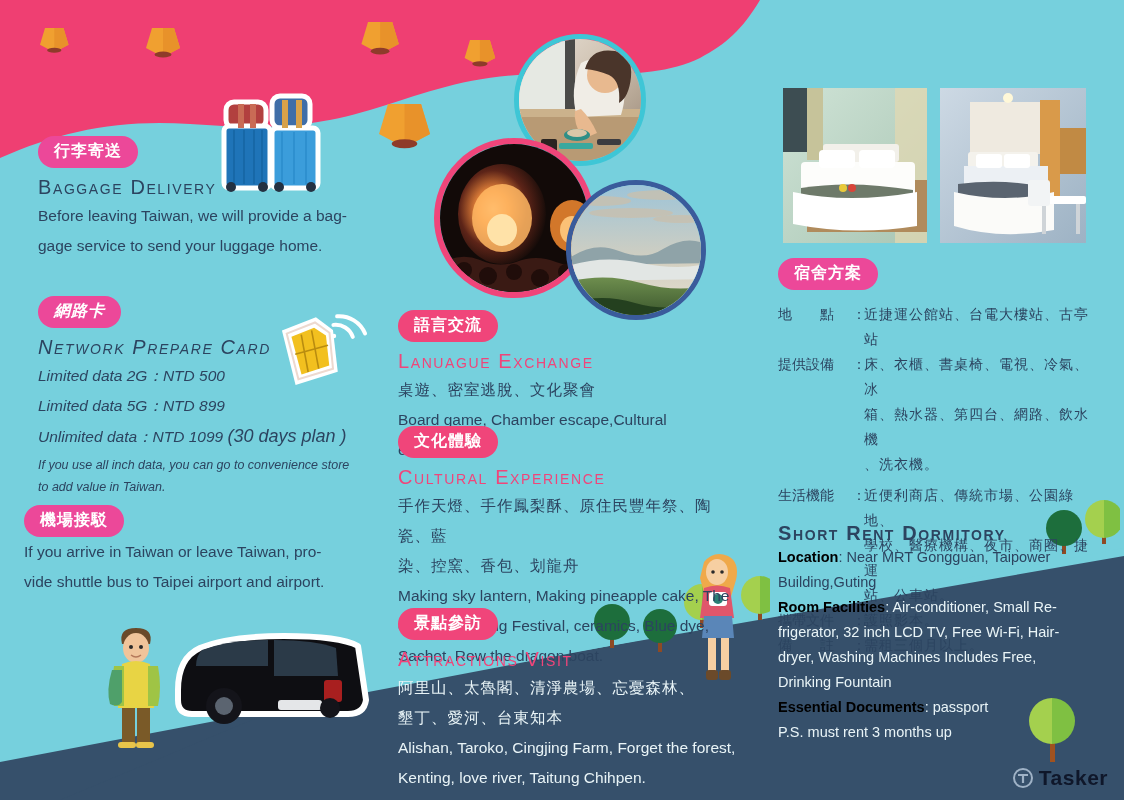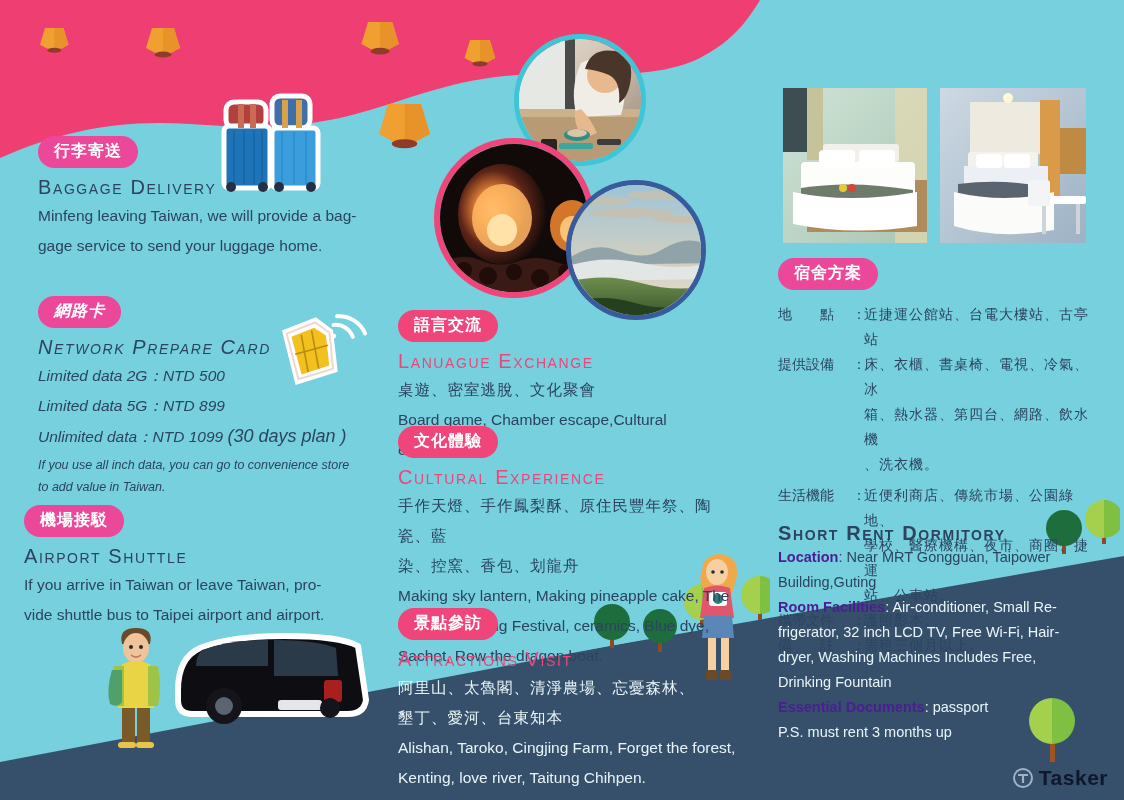--- a/index.html
+++ b/index.html
@@ -70,21 +70,21 @@
   .hd-gap { margin-top: 8px; margin-bottom: 2px; display:block; }
 
   
   .defrow { display:flex; font-size:14px; line-height:25px; color:#2c4460; }
   .defrow .lbl { width:74px; flex:0 0 74px; letter-spacing:0; white-space:pre; }
   .defrow .sep { width:12px; flex:0 0 12px; }
   .defrow .val { flex:1; }
 
   
   .dorm-p { font-size:14.5px; line-height:25px; color:#e9f4f7; }
-  .dorm-p b { color:#4c1d95; font-weight:bold; }
+  .dorm-p b { color:#000000; font-weight:bold; }
   #blk-dorm-en .top-dark { color:#2c4460; }
 
   
   .circ { position:absolute; border-radius:50%; overflow:hidden; }
 
   #ph-cafe   { left:514px; top:34px;  width:132px; height:132px; border:5px solid #3ec6d6; }
   #ph-lantern{ left:434px; top:138px; width:160px; height:160px; border:6px solid #f0457a; }
   #ph-mount  { left:566px; top:180px; width:140px; height:140px; border:5px solid #3a5b9b; }
 
   
@@ -419,40 +419,39 @@
   </svg>
   <svg style="position:absolute; left:1022px; top:690px; width:70px; height:80px;" viewBox="0 0 70 80">
     <rect x="28" y="46" width="5" height="26" fill="#a0521f"></rect>
     <path d="M30,8 a23,23 0 0 1 0,46 Z" fill="#7fc042"></path>
       <path d="M30,8 a23,23 0 0 0 0,46 Z" fill="#a4d04e"></path>
   </svg>
 
   <div class="block" id="blk-baggage">
     <span class="tag tag-navy cjk">行李寄送</span>
     <div class="hd-en hd-navy hd-gap">Baggage Delivery</div>
-    <div class="body-txt">Minfeng leaving Taiwan, we will provide a bag-</div>
+    <div class="body-txt">Before leaving Taiwan, we will provide a bag-</div>
     <div class="body-txt">gage service to send your luggage home.</div>
   </div>
 
   <div class="block" id="blk-network">
     <span class="tag tag-navy cjk">網路卡</span>
     <div class="hd-en hd-navy hd-gap">Network Prepare Card</div>
     <div class="body-txt">Limited data 2G：NTD 500</div>
     <div class="body-txt">Limited data 5G：NTD 899</div>
     <div class="body-txt">
       <span>Unlimited data：NTD 1099</span>
       <span style="font-size:18px;">(30 days plan )</span>
     </div>
     <div class="small-txt" style="margin-top:2px;">If you use all inch data, you can go to convenience store</div>
     <div class="small-txt">to add value in Taiwan.</div>
   </div>
 
   <div class="block" id="blk-airport">
     <span class="tag tag-navy cjk">機場接駁</span>
-    <div class="hd-en hd-navy hd-gap">Airport Shuttle</div>
     <div class="body-txt">If you arrive in Taiwan or leave Taiwan, pro-</div>
     <div class="body-txt">vide shuttle bus to Taipei airport and airport.</div>
   </div>
 
   <div class="block" id="blk-language">
     <span class="tag tag-pink cjk">語言交流</span>
     <div class="hd-en hd-pink hd-gap">Lanuague Exchange</div>
     <div class="body-txt cjk">桌遊、密室逃脫、文化聚會</div>
     <div class="body-txt">Board game, Chamber escape,Cultural exchange.</div>
   </div>

